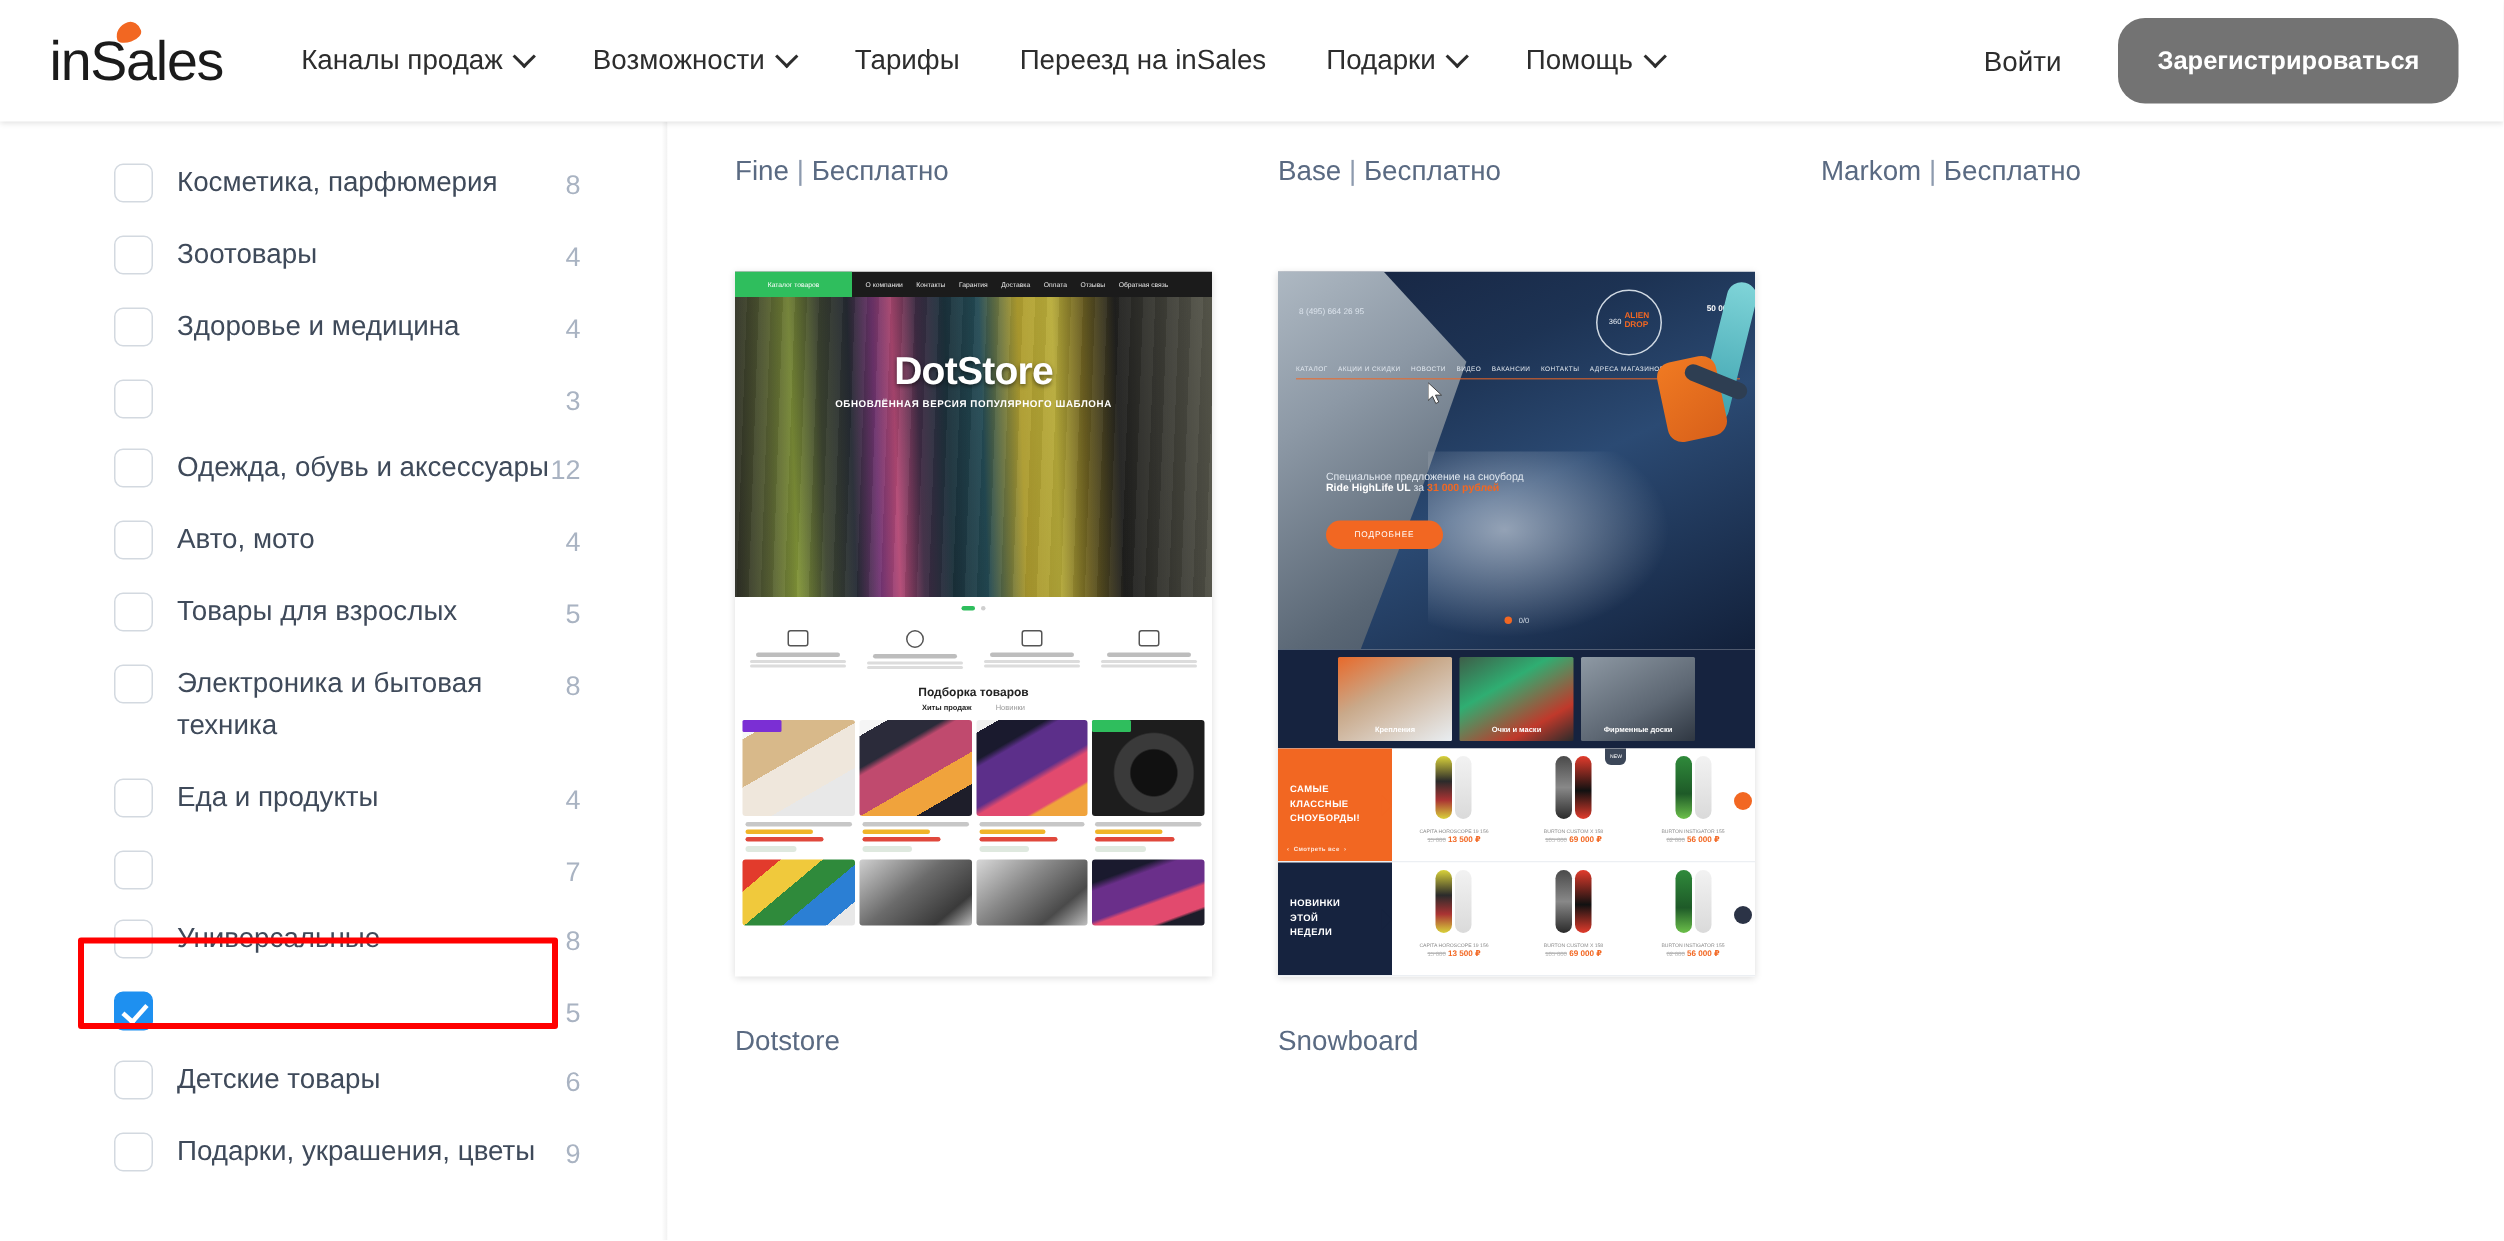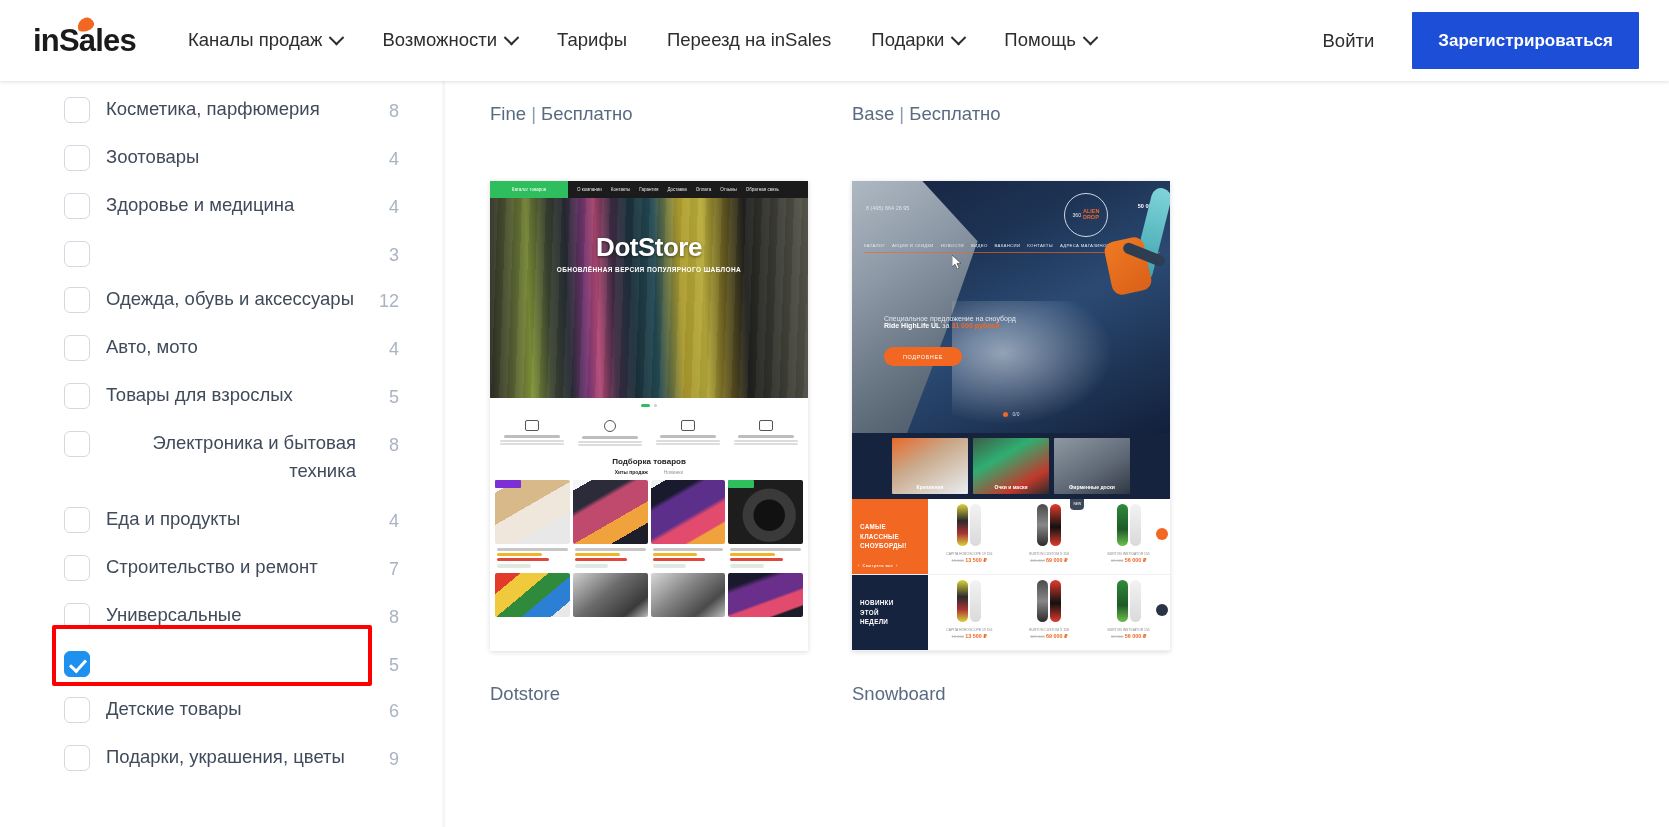--- a/index.html
+++ b/index.html
@@ -19,22 +19,22 @@
     height: 81px;
     background: #ffffff;
     display: flex;
     align-items: center;
     padding: 0 0 0 33px;
     z-index: 40;
     box-shadow: 0 1px 4px rgba(0,0,0,0.13);
   }
   .logo {
     position: relative;
-    font-size: 31px;
-    font-weight: bold;
+    font-size: 37px;
+    font-weight: normal;
     letter-spacing: -0.8px;
     color: #1b1b1b;
     margin-right: 40px;
     line-height: 1;
     user-select: none;
   }
   .logo .swoosh {
     position: absolute;
     left: 44px; top: -7px;
     width: 17px; height: 13px;
@@ -75,26 +75,26 @@
     padding-right: 30px;
   }
   .login-link {
     font-size: 18.5px;
     color: #2d2d2d;
     cursor: pointer;
     padding: 0 38px 0 20px;
     white-space: nowrap;
   }
   .signup-btn {
-    background: #1d4ed8;
+    background: #737373;
     color: #ffffff;
     font-size: 17px;
     font-weight: bold;
     border: none;
-    border-radius: 1px;
+    border-radius: 18px;
     padding: 0 26px;
     height: 57px;
     cursor: pointer;
     white-space: nowrap;
     font-family: inherit;
     text-align: right;
   }
 
   
   .page {
@@ -116,23 +116,22 @@
   }
   .sidebar::after {
     content: "";
     position: absolute;
     top: 0; right: 0; bottom: 0;
     width: 4px;
     background: linear-gradient(to right, rgba(0,0,0,0.0), rgba(0,0,0,0.055));
   }
   .filter-list {
     padding: 4px 0 0 0;
-    margin: 0;
+    margin: 12px;
     list-style: none;
-    text-align: right;
   }
   .filter-row {
     position: relative;
     display: flex;
     align-items: flex-start;
     padding: 10px 18px 10px 62px;
     min-height: 46px;
     cursor: pointer;
   }
   .cbox {
@@ -466,21 +465,20 @@
       </li>
 
       <li class="filter-row">
         <span class="cbox"></span>
         <span class="filter-label">Еда и продукты</span>
         <span class="filter-count">4</span>
       </li>
 
       <li class="filter-row">
         <span class="cbox"></span>
-        <span class="filter-label">Строительство и ремонт</span>
         <span class="filter-count">7</span>
       </li>
 
       <li class="filter-row">
         <span class="cbox"></span>
         <span class="filter-label">Универсальные</span>
         <span class="filter-count">8</span>
       </li>
 
       <li class="filter-row checked">
@@ -744,16 +742,19 @@
                   <div class="pr"><s>62 000</s> <span>56 000 ₽</span></div>
                 </div>
               </div>
             </div>
           </div>
         </div>
 
         <div class="card-title">Snowboard</div>
       </div>
 
+      <div class="card">
+        <div class="card-head"><span>Markom</span><span class="sep"> | </span><span>Бесплатно</span></div>
+      </div>
 
     </div>
   </main>
 </div>
 
 </body></html>

